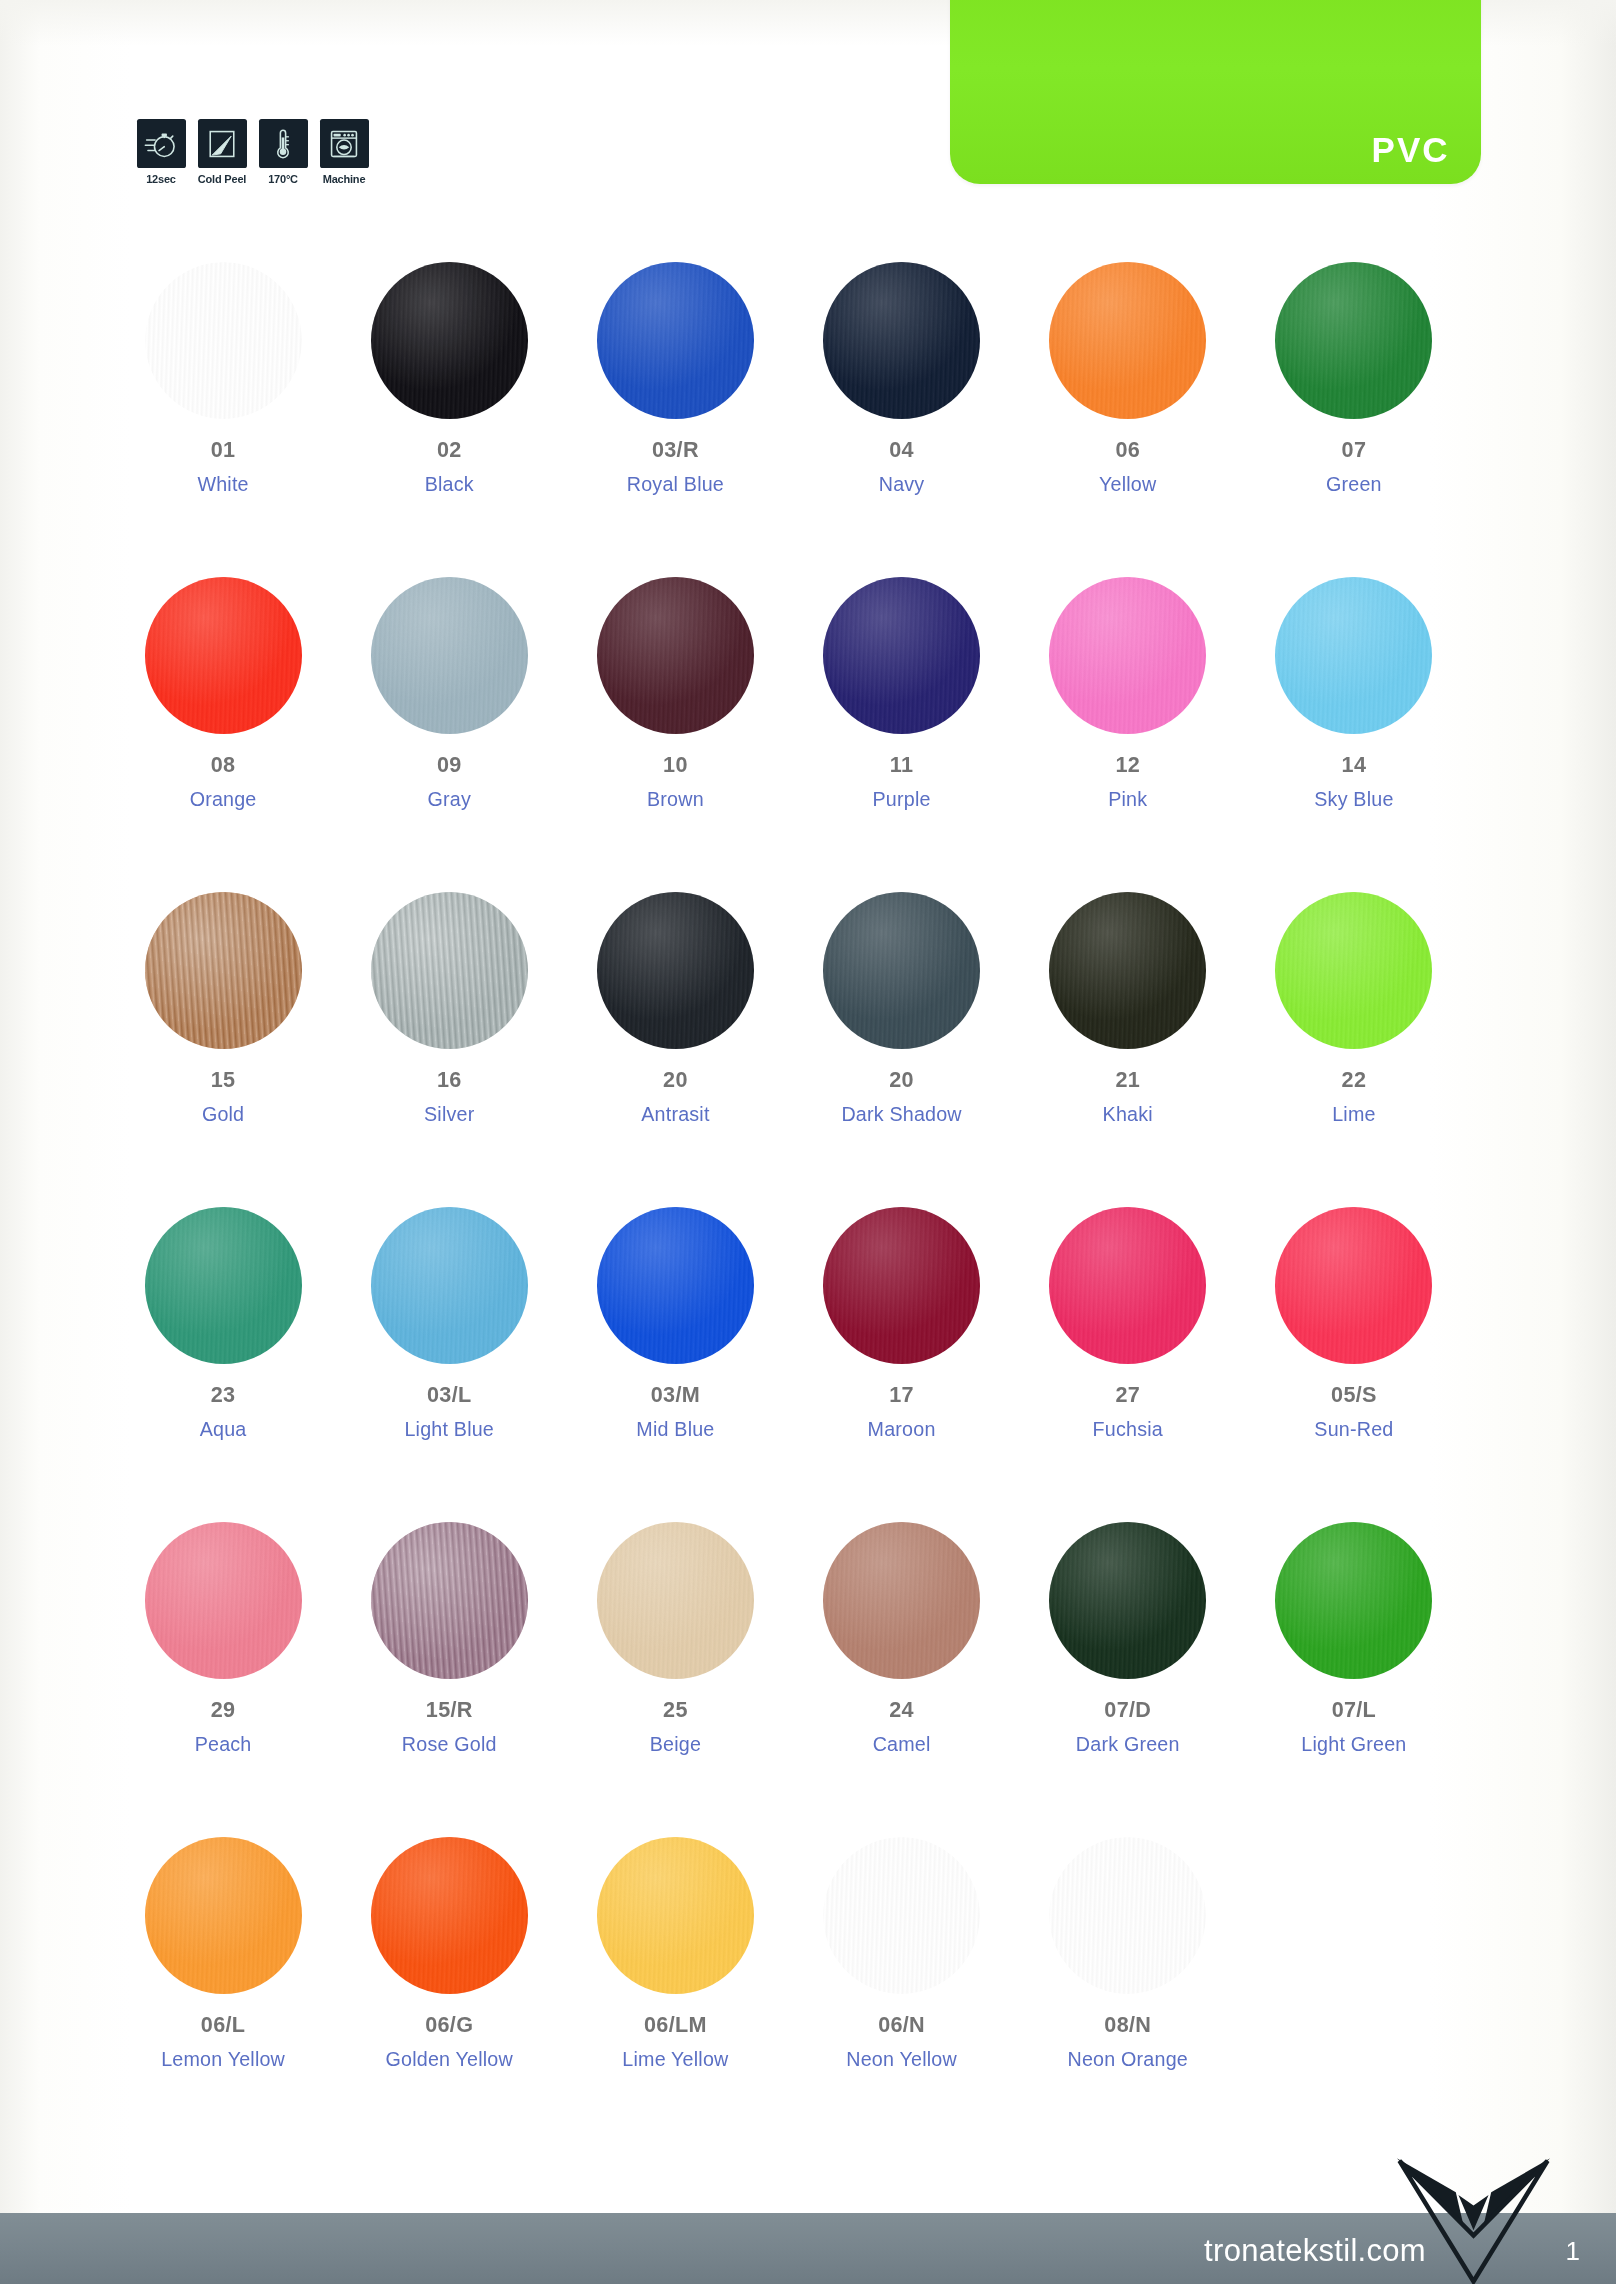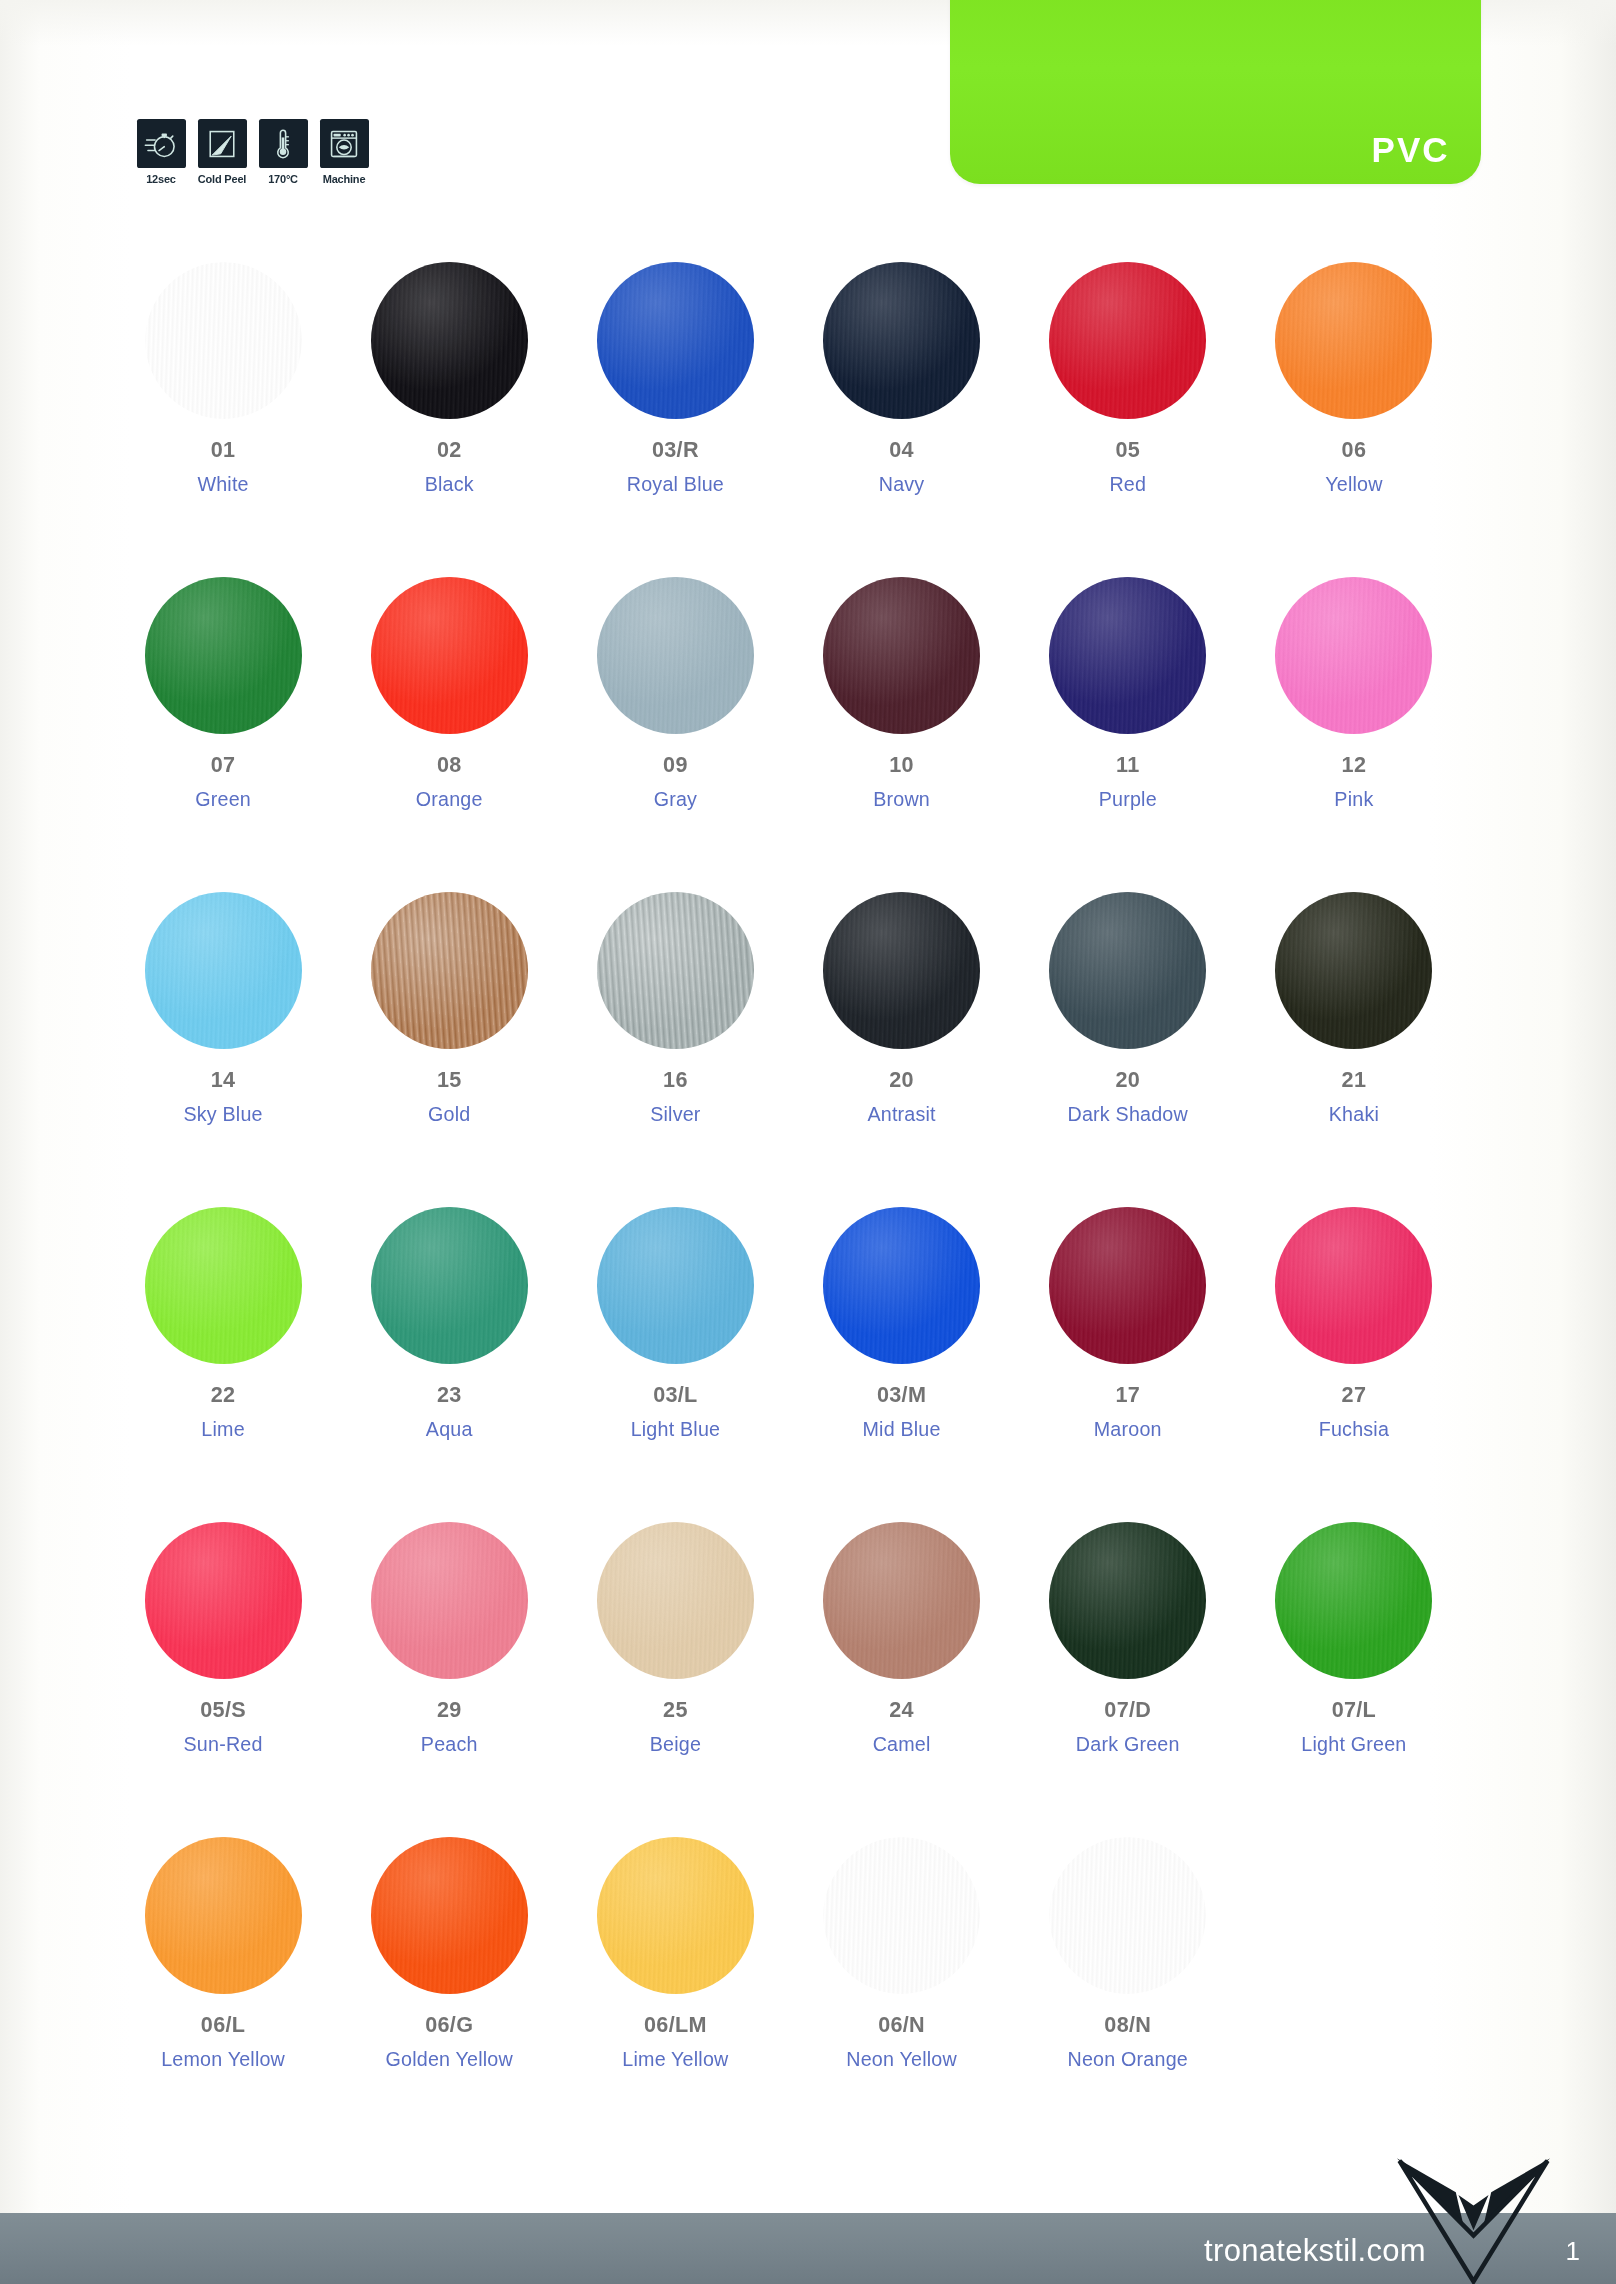--- a/index.html
+++ b/index.html
@@ -265,25 +265,20 @@
     <div class="swatch glossy" style="background: rgb(27, 78, 192);"></div>
     <div class="code">03/R</div>
     <div class="name">Royal Blue</div>
   </div>
   <div class="cell">
     <div class="swatch glossy" style="background: rgb(16, 29, 51);"></div>
     <div class="code">04</div>
     <div class="name">Navy</div>
   </div>
   <div class="cell">
-    <div class="swatch glossy" style="background: rgb(213, 18, 42);"></div>
-    <div class="code">05</div>
-    <div class="name">Red</div>
-  </div>
-  <div class="cell">
     <div class="swatch glossy" style="background: rgb(249, 130, 42);"></div>
     <div class="code">06</div>
     <div class="name">Yellow</div>
   </div>
 
   <div class="cell">
     <div class="swatch glossy" style="background: rgb(31, 131, 52);"></div>
     <div class="code">07</div>
     <div class="name">Green</div>
   </div>
@@ -377,20 +372,25 @@
 
   <div class="cell">
     <div class="swatch glossy" style="background: rgb(250, 51, 85);"></div>
     <div class="code">05/S</div>
     <div class="name">Sun-Red</div>
   </div>
   <div class="cell">
     <div class="swatch glossy" style="background: rgb(240, 127, 147);"></div>
     <div class="code">29</div>
     <div class="name">Peach</div>
+  </div>
+  <div class="cell">
+    <div class="swatch metallic" style="background: rgb(155, 116, 137);"></div>
+    <div class="code">15/R</div>
+    <div class="name">Rose Gold</div>
   </div>
   <div class="cell">
     <div class="swatch glossy" style="background: rgb(227, 205, 171);"></div>
     <div class="code">25</div>
     <div class="name">Beige</div>
   </div>
   <div class="cell">
     <div class="swatch glossy" style="background: rgb(181, 129, 111);"></div>
     <div class="code">24</div>
     <div class="name">Camel</div>

